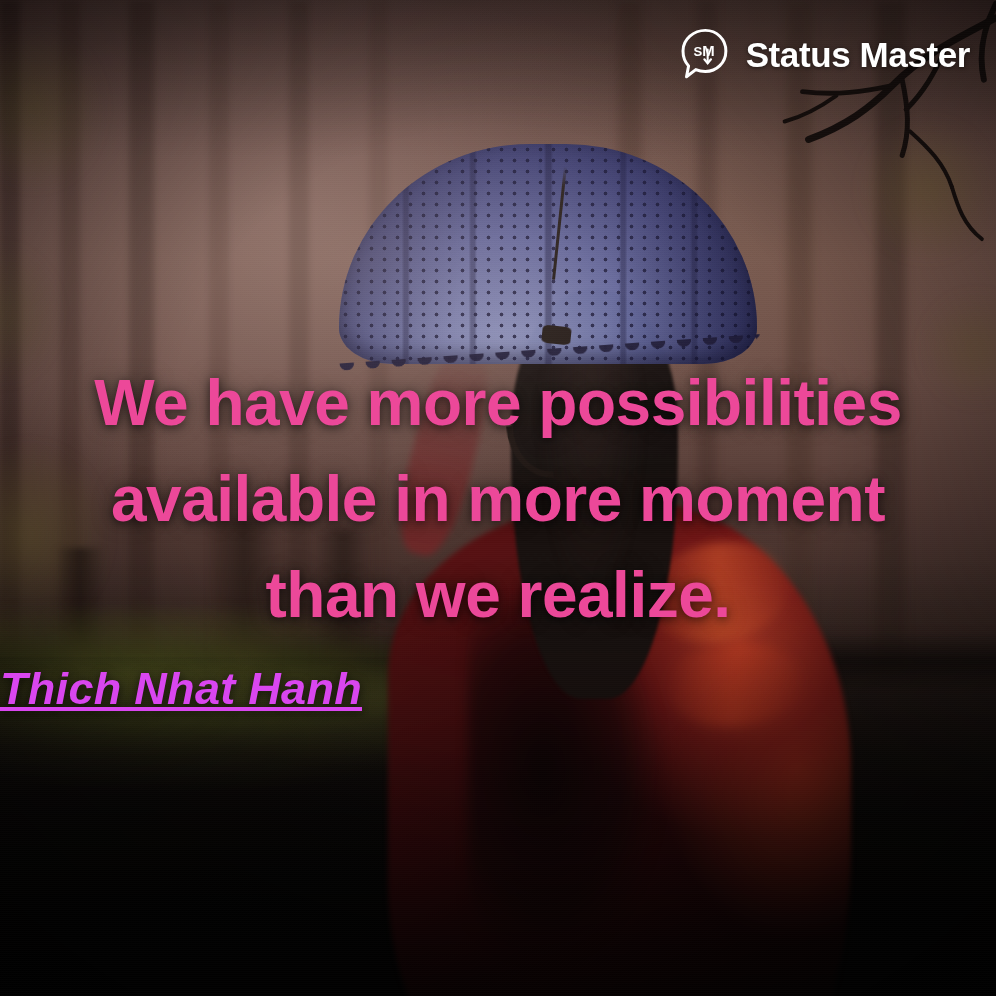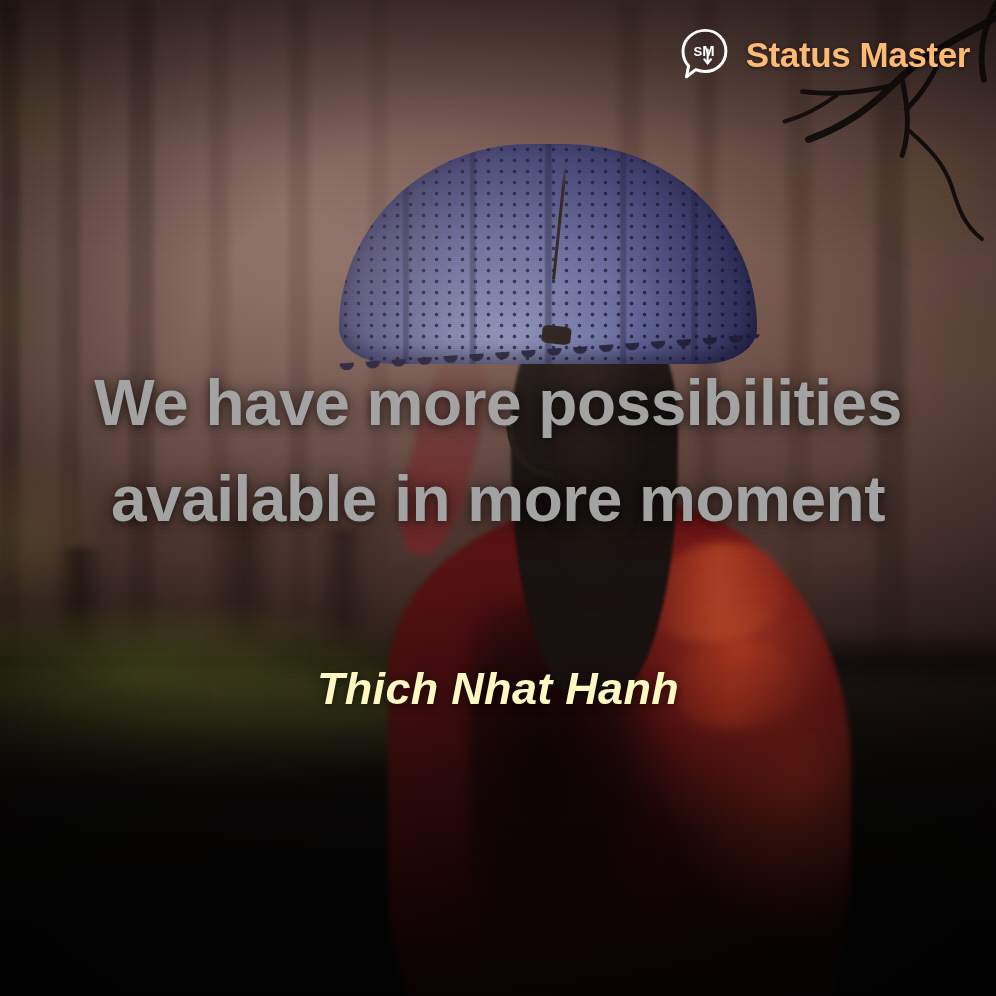--- a/index.html
+++ b/index.html
@@ -257,55 +257,55 @@
   }
 
   
   .brand {
     position: absolute; top: 26px; right: 26px;
     display: flex; align-items: center; gap: 14px;
     z-index: 9;
   }
   .brand-mark { width: 56px; height: 56px; display: block; }
   .brand-name {
-    color: #fdba74;
+    color: #ffffff;
     font-size: 35px;
     font-weight: bold;
     letter-spacing: -0.4px;
     line-height: 1;
     text-shadow: 0 1px 4px rgba(0,0,0,0.55);
     white-space: nowrap;
   }
 
   
   .quote-wrap {
     position: absolute;
     left: 0; right: 0; top: 355px;
     text-align: center;
     z-index: 8;
   }
   .quote-line {
-    color: #a3a3a3;
+    color: #ec4899;
     font-size: 64px;
     font-weight: bold;
     line-height: 96px;
     letter-spacing: -0.5px;
     text-shadow: 0 2px 10px rgba(0,0,0,0.55), 0 0 22px rgba(0,0,0,0.35);
     white-space: nowrap;
   }
   .author {
     position: absolute; left: 0; right: 0; top: 663px;
-    text-align: center;
-    color: #fef9c3;
+    color: #d946ef;
     font-size: 45px;
     font-weight: bold;
     font-style: italic;
     letter-spacing: 0.3px;
     text-shadow: 0 2px 10px rgba(0,0,0,0.6);
     z-index: 8;
+    text-decoration: underline;
   }
 </style>
 </head>
 <body>
 
 <div id="card">
 
   <div class="photo">
     <div class="bg-base"></div>
     <div class="trunks"></div>
@@ -376,17 +376,18 @@
           <path d="M32.4 38 L36.2 42.6 L40 38"></path>
         </g>
       </svg>
     </span>
     <span class="brand-name">Status Master</span>
   </div>
 
   <div class="quote-wrap">
     <div class="quote-line">We have more possibilities</div>
     <div class="quote-line">available in more moment</div>
+    <div class="quote-line">than we realize.</div>
   </div>
 
   <div class="author">Thich Nhat Hanh</div>
 
 </div>
 
 </body></html>

